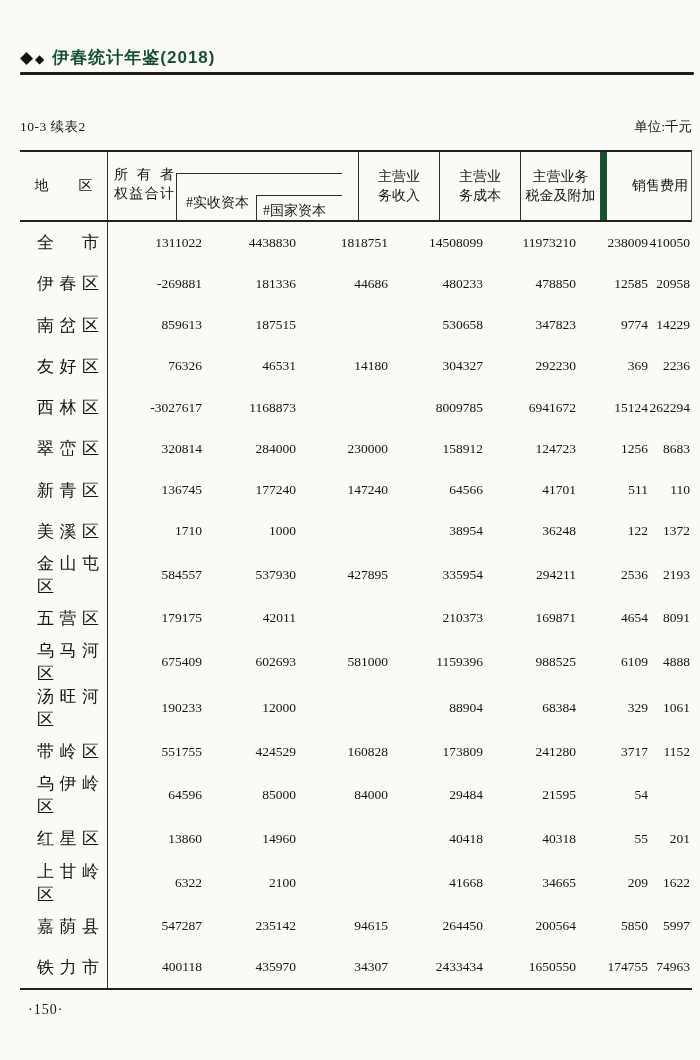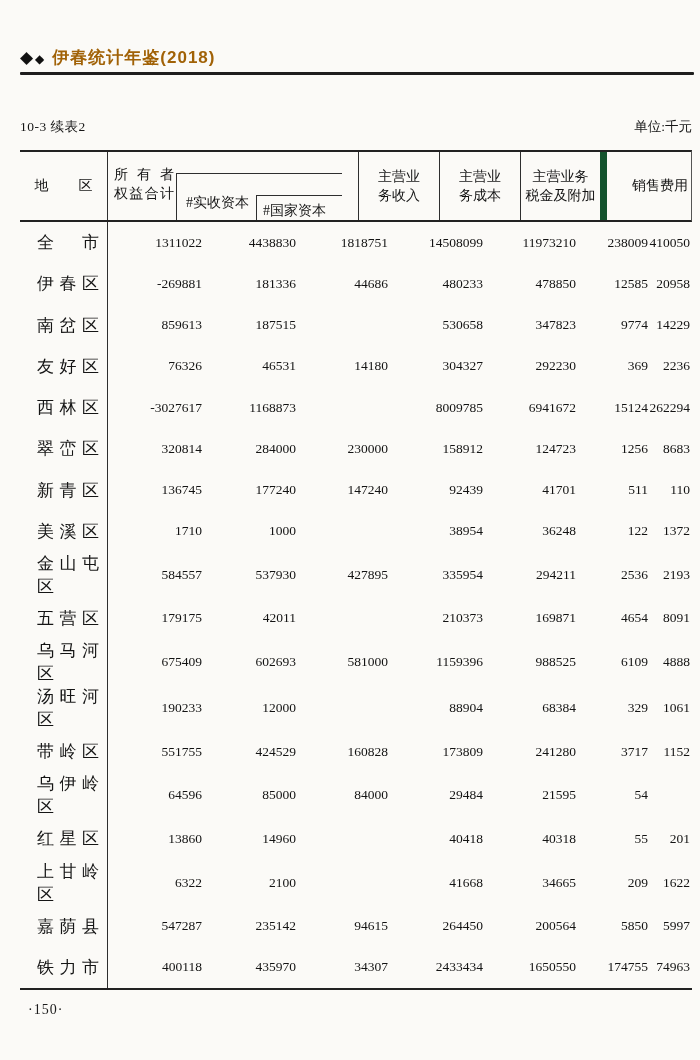--- a/index.html
+++ b/index.html
@@ -11,21 +11,21 @@
     position:relative;
     overflow:hidden;
   }
 
   
   .banner { position:absolute; left:20px; top:44px; width:672px; height:26px;
             display:flex; align-items:center; }
   .diamond-big   { font-size:17px; line-height:1; color:#111; }
   .diamond-small { font-size:12px; line-height:1; color:#111; margin-left:2px; margin-top:3px; }
   .book-title { font-size:17px; font-weight:600; letter-spacing:1px; margin-left:8px;
-                font-family:"Liberation Sans","DejaVu Sans",sans-serif; color:#a16207; }
+                font-family:"Liberation Sans","DejaVu Sans",sans-serif; color:#14532d; }
   .banner-rule { position:absolute; left:20px; top:72px; width:674px; height:3px;
                  background:#1e1e1e; border-radius:1px; }
 
   
   .caption-row { position:absolute; left:20px; top:118px; width:672px; height:18px;
                  display:flex; justify-content:space-between; align-items:flex-end; }
   .caption-left  { font-size:13.5px; color:#161616; letter-spacing:0.5px; }
   .caption-right { font-size:13.5px; color:#161616; }
 
   
@@ -212,21 +212,21 @@
     <div class="cell num c7">8683</div>
   </div>
 
   <div class="row">
     <div class="cell c-region">
       <span class="rname">新青区</span>
     </div>
     <div class="cell num c1">136745</div>
     <div class="cell num c2">177240</div>
     <div class="cell num c3">147240</div>
-    <div class="cell num c4">92439</div>
+    <div class="cell num c4">64566</div>
     <div class="cell num c5">41701</div>
     <div class="cell num c6">511</div>
     <div class="cell num c7">110</div>
   </div>
 
   <div class="row">
     <div class="cell c-region">
       <span class="rname">美溪区</span>
     </div>
     <div class="cell num c1">1710</div>

